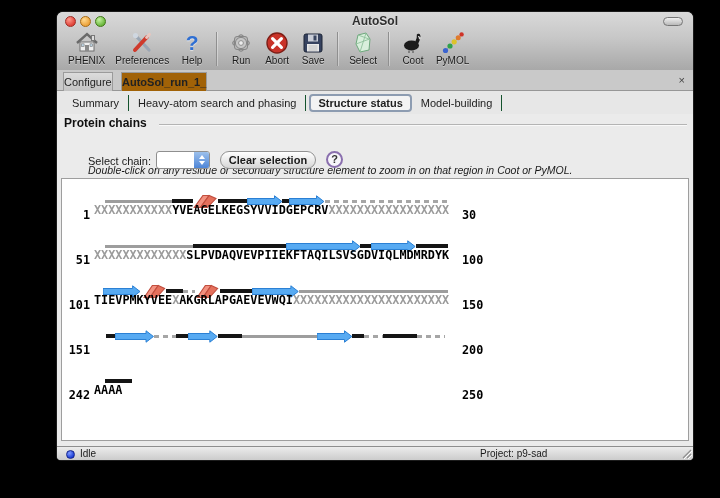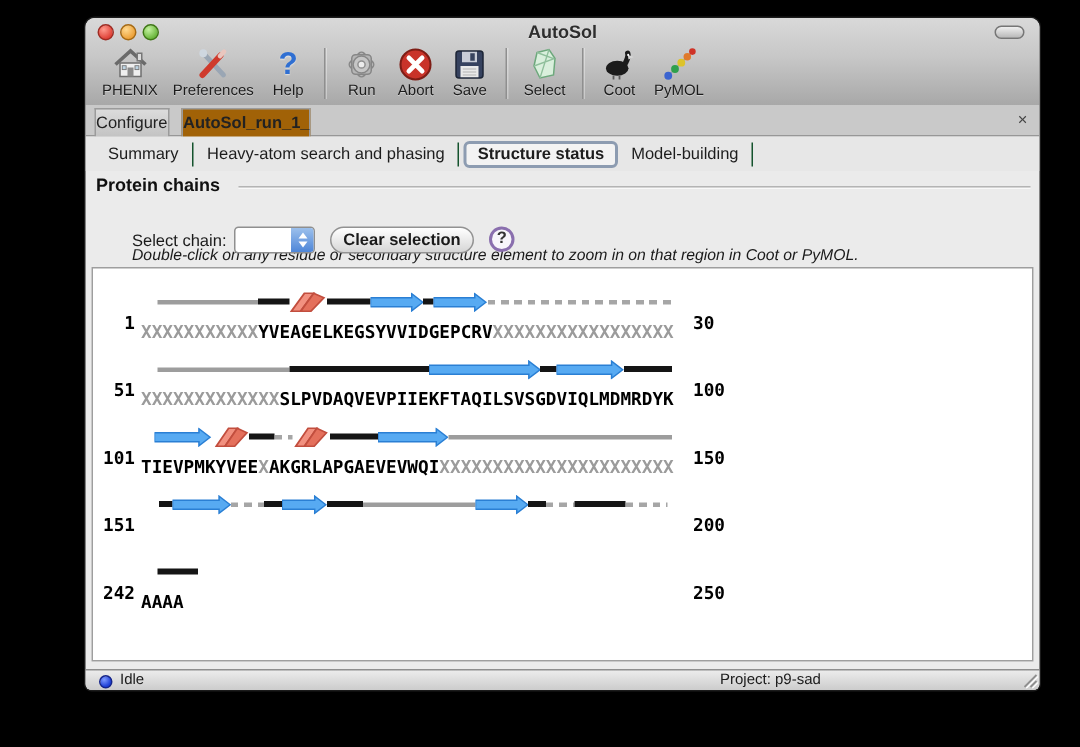--- a/index.html
+++ b/index.html
@@ -58,21 +58,21 @@
     font-size:11px;font-weight:bold;color:#333;line-height:13px;}
   
   #seq-panel{position:absolute;left:4px;top:166px;width:628px;height:263px;background:#fff;
     border:1px solid #9e9e9e;box-sizing:border-box;overflow:hidden;}
   #rows{position:absolute;left:0;top:14px;width:100%;}
   .seqrow{position:relative;height:45px;font-family:"DejaVu Sans Mono",monospace;font-size:11.8px;font-weight:bold;}
   .numL{position:absolute;left:2px;top:15px;width:26px;text-align:right;color:#000;}
   .numR{position:absolute;left:400px;top:15px;color:#000;}
   .struct{position:absolute;left:32px;top:1px;height:15px;width:356px;}
   .struct>*{position:absolute;}
-  .seqtext{position:absolute;left:32px;top:21px;white-space:pre;letter-spacing:0;}
+  .seqtext{position:absolute;left:32px;top:10px;white-space:pre;letter-spacing:0;}
   .seqtext .res{color:#000;}
   .seqtext .dim{color:#9b9b9b;}
   .sg-gline{height:3px;top:6px;background:#9d9d9d;}
   .sg-bline{height:4px;top:5px;background:#151515;}
   .sg-gdash{height:3px;top:6px;background:repeating-linear-gradient(90deg,#a6a6a6 0 5px,rgba(0,0,0,0) 5px 9px);}
   .sg-arrow{top:1px;height:13px;}
   .sg-helix{top:0px;height:15px;}
   
   #statusbar{position:absolute;left:0;top:434px;width:100%;height:14px;
     background:linear-gradient(#ececec,#cccccc);border-top:1px solid #8e8e8e;box-sizing:border-box;font-size:10px;color:#1a1a1a;}

